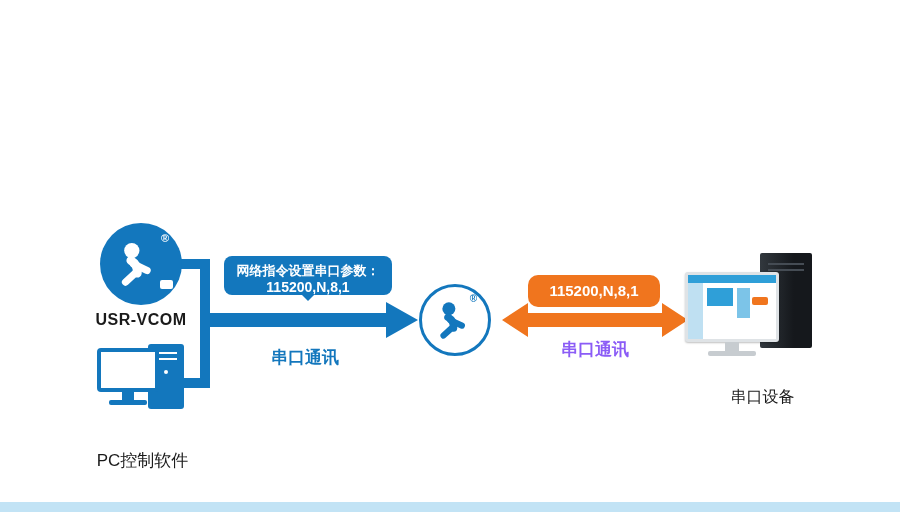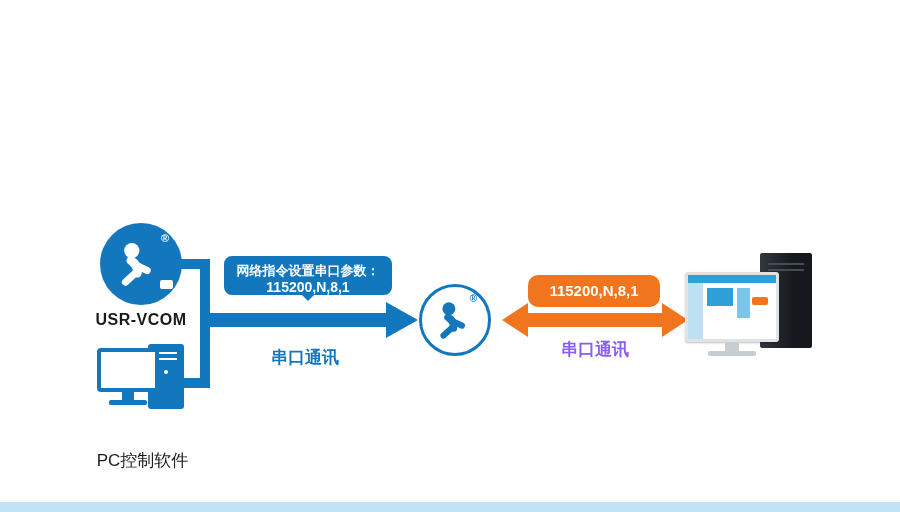--- a/index.html
+++ b/index.html
@@ -153,16 +153,17 @@
     <div class="screen">
       <div class="scr-top"></div>
       <div class="scr-side"></div>
       <div class="scr-block b1"></div>
       <div class="scr-block b2"></div>
       <div class="scr-orange"></div>
     </div>
   </div>
   <div class="dev-neck"></div>
   <div class="dev-base"></div>
+  <div class="device-label">串口设备</div>
 
   <div class="footer-bar"></div>
 
 </div>
 
 </body></html>

